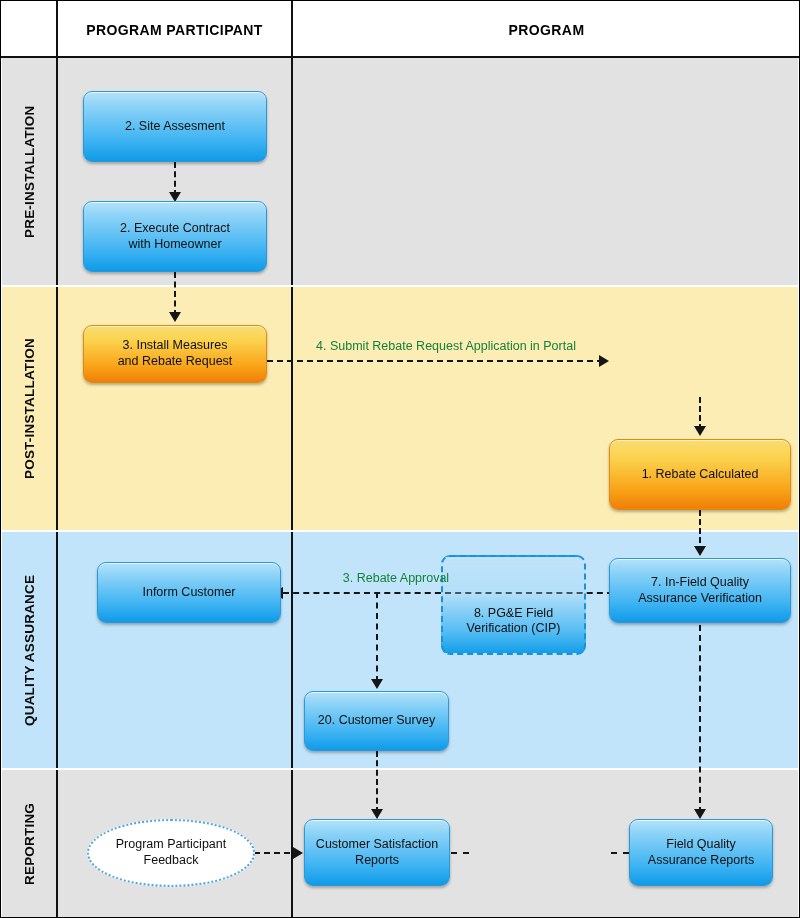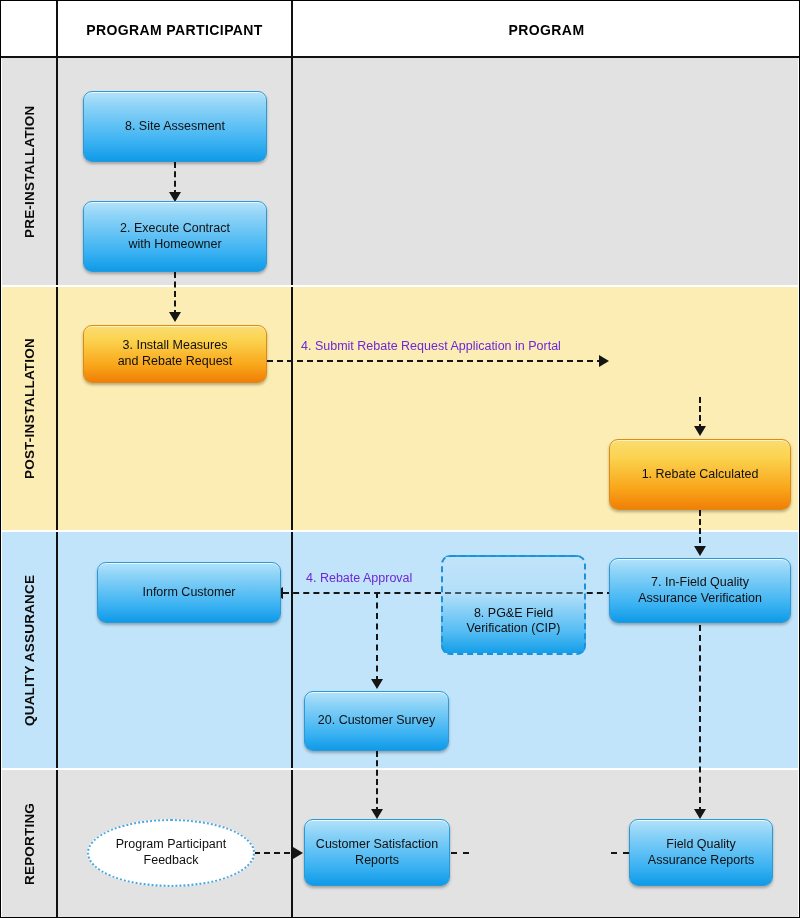--- a/index.html
+++ b/index.html
@@ -73,22 +73,23 @@
   }
   .vdash{position:absolute;width:0;border-left:2px dashed #151515;z-index:3;}
   .hdash{position:absolute;height:0;border-top:2px dashed #151515;z-index:3;}
   .arrow{position:absolute;width:0;height:0;z-index:4;}
   .arrow.down{border-left:6px solid transparent;border-right:6px solid transparent;border-top:10px solid #151515;}
   .arrow.right{border-top:6px solid transparent;border-bottom:6px solid transparent;border-left:10px solid #151515;}
   .arrow.left{border-top:6px solid transparent;border-bottom:6px solid transparent;border-right:10px solid #151515;}
 
   .conn-label{
     position:absolute;
-    font-size:12.5px;color:#6d28d9;
+    font-size:12.5px;color:#15803d;
     white-space:nowrap;z-index:6;
+    text-align:center;
   }
 </style>
 </head>
 <body>
 
 <div id="diagram">
 
   <div class="lane-band" style="top:57px;height:227px;background:#e2e2e2;"></div>
   <div class="lane-band" style="top:286px;height:243px;background:#fcedb4;"></div>
   <div class="lane-band" style="top:531px;height:236px;background:#c2e4fa;"></div>
@@ -137,42 +138,42 @@
 
   <div class="vdash" style="left:698px;top:396px;height:33px;"></div>
   <div class="arrow down" style="left:693px;top:425px;"></div>
 
   <div class="vdash" style="left:698px;top:509px;height:42px;"></div>
   <div class="arrow down" style="left:693px;top:545px;"></div>
 
   <div class="hdash" style="left:282px;top:591px;width:330px;"></div>
   <div class="arrow left" style="left:272px;top:586px;"></div>
   <div class="conn-label" style="left:305px;top:570px;width:180px;">
-    <span>4. Rebate Approval</span>
+    <span>3. Rebate Approval</span>
   </div>
 
   <div class="vdash" style="left:375px;top:591px;height:90px;"></div>
   <div class="arrow down" style="left:370px;top:678px;"></div>
 
   <div class="vdash" style="left:375px;top:750px;height:62px;"></div>
   <div class="arrow down" style="left:370px;top:808px;"></div>
 
   <div class="vdash" style="left:698px;top:624px;height:188px;"></div>
   <div class="arrow down" style="left:693px;top:808px;"></div>
 
   <div class="hdash" style="left:253px;top:851px;width:46px;"></div>
   <div class="arrow left" style="left:243px;top:846px;"></div>
   <div class="arrow right" style="left:292px;top:846px;"></div>
 
   <div class="hdash" style="left:450px;top:851px;width:18px;"></div>
 
   <div class="hdash" style="left:610px;top:851px;width:18px;"></div>
 
   <div class="node blue" style="left:82px;top:90px;width:184px;height:71px;">
-    <span class="txt">8. Site Assesment</span>
+    <span class="txt">2. Site Assesment</span>
   </div>
   <div class="node blue" style="left:82px;top:200px;width:184px;height:71px;">
     <span class="txt">2. Execute Contract<br>with Homeowner</span>
   </div>
 
   <div class="node orange" style="left:82px;top:324px;width:184px;height:58px;">
     <span class="txt">3. Install Measures<br>and Rebate Request</span>
   </div>
   <div class="node orange" style="left:608px;top:438px;width:182px;height:71px;">
     <span class="txt">1. Rebate Calculated</span>

